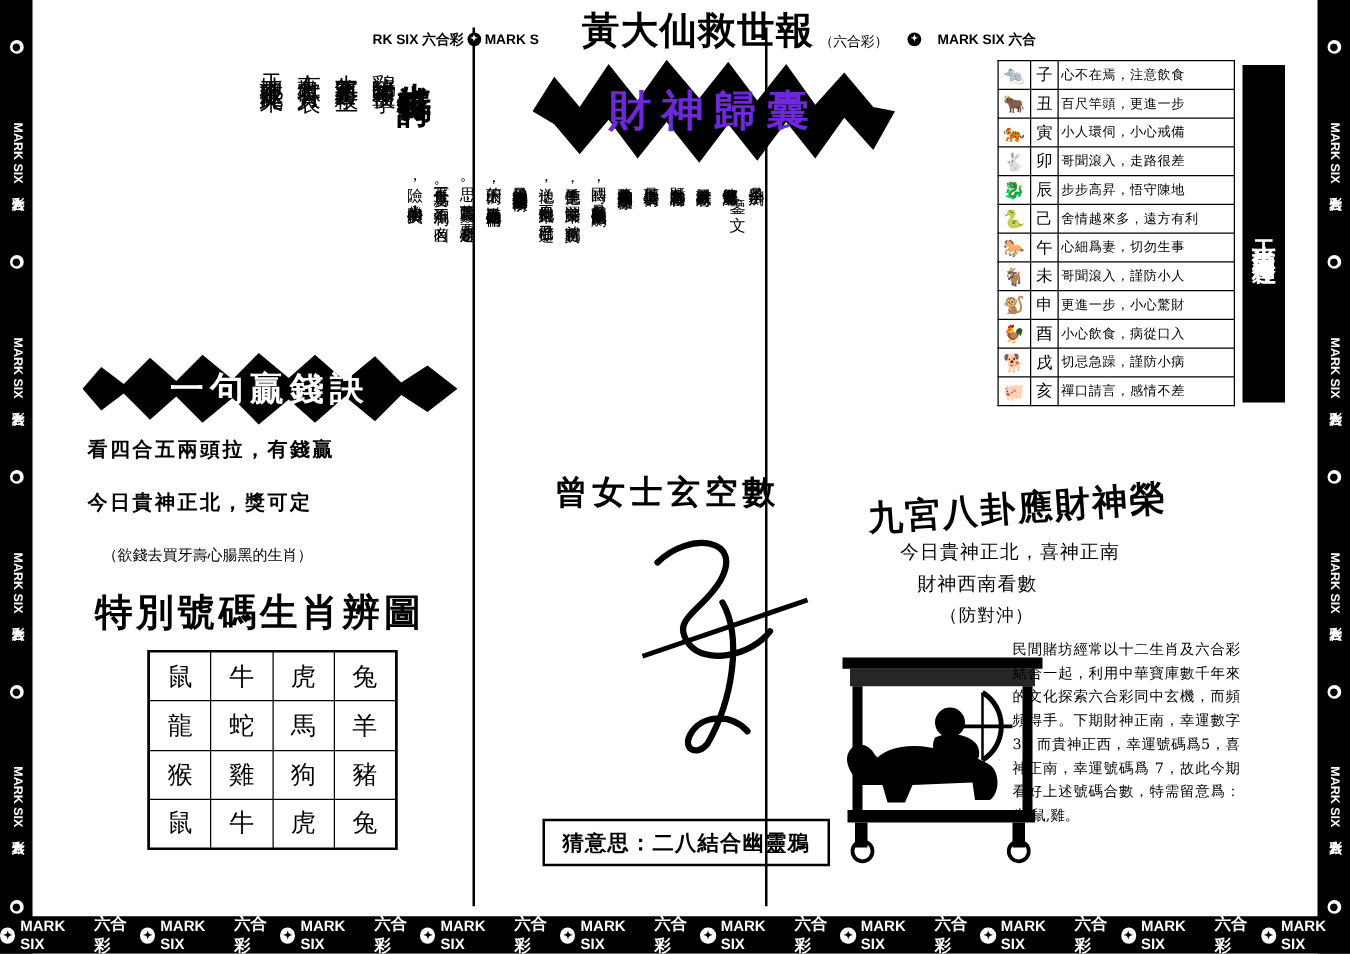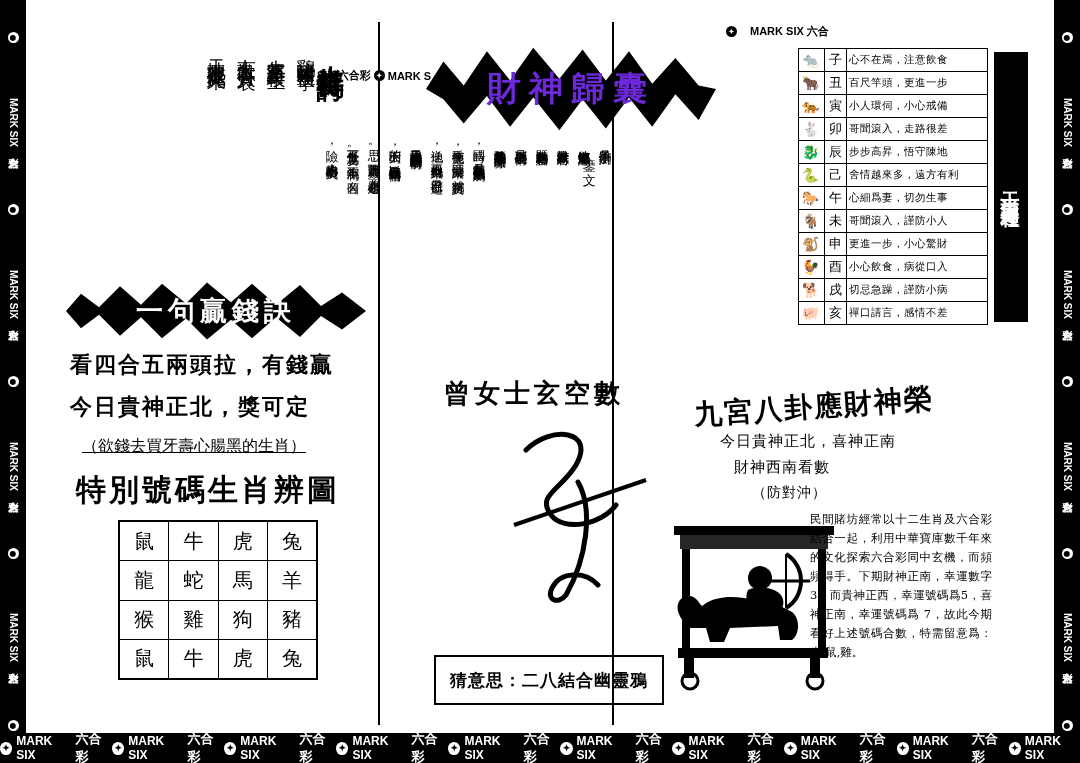--- a/index.html
+++ b/index.html
@@ -73,21 +73,21 @@
     font-family:"DejaVu Serif", serif;
     font-weight:bold;
     font-size:30px;
     letter-spacing:1px;
   }
   .masthead .sub { font-size:11px; padding-bottom:4px; }
 
   .mh-left {
     position:absolute; left:272px; top:24px;
     font-family:"Liberation Sans", sans-serif; font-size:11px; font-weight:bold;
-    display:flex; align-items:center; gap:3px;margin-top:44px;
+    display:flex; align-items:center; gap:3px;
   }
   .mh-right {
     position:absolute; left:700px; top:24px;
     font-family:"Liberation Sans", sans-serif; font-size:11px; font-weight:bold;
     display:flex; align-items:center; gap:13px;
   }
   .minidot { width:11px;height:11px;border-radius:50%;background:#000;color:#fff;font-size:7px;line-height:11px;text-align:center; }
 
   
   .vtext {
@@ -116,27 +116,27 @@
     position:absolute; inset:0;
     background:#000;
     clip-path:polygon(0% 50%,5% 22%,11% 44%,18% 10%,25% 40%,32% 6%,40% 38%,47% 4%,55% 36%,62% 6%,70% 40%,78% 8%,85% 42%,92% 20%,100% 50%,92% 80%,85% 58%,78% 92%,70% 60%,62% 94%,55% 64%,47% 96%,40% 62%,32% 94%,25% 60%,18% 90%,11% 56%,5% 78%);
   }
   .banner-win .btxt {
     position:absolute; inset:0; display:flex; align-items:center; justify-content:center;
     color:#fff; font-size:27px; font-weight:bold; letter-spacing:5px;
     font-family:"DejaVu Serif", serif;
   }
   .verse {
-    position:absolute; left:44px; font-size:22px; font-family:"DejaVu Serif", serif;
+    position:absolute; left:44px; font-size:16px; font-family:"DejaVu Serif", serif;
     letter-spacing:2px; font-weight:bold;
   }
   .verse.v1 { top:350px; }
   .verse.v2 { top:392px; }
   .verse-note {
-    position:absolute; left:56px; top:436px; font-size:16px;text-decoration:underline;
+    position:absolute; left:56px; top:436px; font-size:12px;
   }
   .special-title {
     position:absolute; left:50px; top:470px;
     font-size:30px; font-weight:bold; letter-spacing:3px;
     font-family:Liberation Mono, monospace;
   }
   .zodiac-grid {
     position:absolute; left:92px; top:520px; width:200px; height:160px;
     display:grid; grid-template-columns:repeat(4,1fr); grid-template-rows:repeat(4,1fr);
     border:2px solid #000; background:#000; gap:1px;
@@ -175,21 +175,21 @@
 
   .lady-title {
     position:absolute; left:418px; top:376px;
     font-size:26px; font-weight:bold; letter-spacing:4px;
     font-family:"DejaVu Serif", serif;
   }
   .scribble {
     position:absolute; left:480px; top:420px; width:150px; height:190px;
   }
   .guess-box {
-    position:absolute; left:408px; top:655px; width:230px; height:50px;
+    position:absolute; left:408px; top:655px; width:230px; height:38px;
     border:2px solid #000; display:flex; align-items:center; justify-content:center;
     font-size:17px; font-weight:bold; letter-spacing:1px;
     font-family:"DejaVu Serif", serif;
   }
 
   
   .zodiac-table {
     position:absolute; left:772px; top:48px; width:190px;
     border-collapse:collapse; font-size:10px;
   }
@@ -261,20 +261,24 @@
     <span class="dot">●</span>
     <span class="rtxt">MARK SIX 六合彩</span>
     <span class="dot">●</span>
   </div>
 
   <div class="content">
 
     <div class="vdiv a"></div>
     <div class="vdiv b"></div>
 
+    <div class="masthead">
+      <span class="title">黃大仙救世報</span>
+      <span class="sub">（六合彩）</span>
+    </div>
     <div class="mh-left">
       <span>RK SIX 六合彩</span>
       <span class="minidot">✦</span>
       <span>MARK S</span>
     </div>
     <div class="mh-right">
       <span class="minidot">✦</span>
       <span>MARK SIX 六合</span>
     </div>
 

